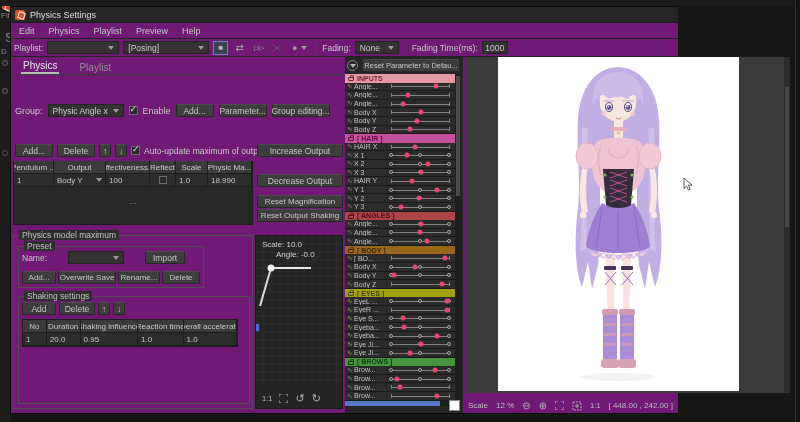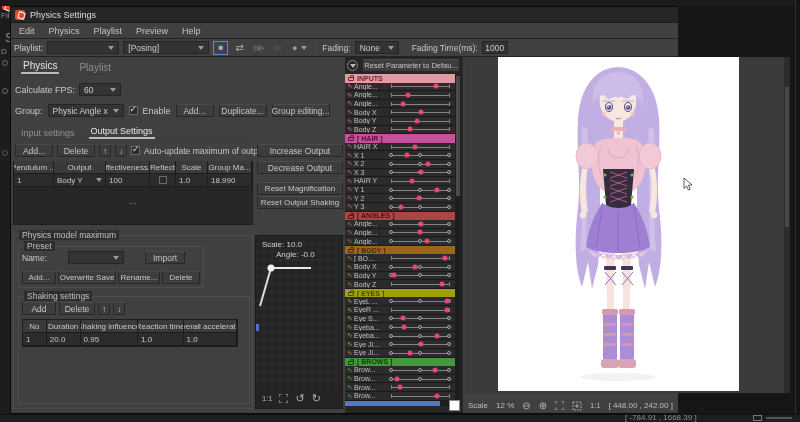--- a/index.html
+++ b/index.html
@@ -1,21 +1,21 @@
 <!DOCTYPE html>
 <html><head>
 <meta charset="utf-8">
 <style>
   html,body{margin:0;padding:0;background:#0e0e0e}
   *{box-sizing:border-box}
   .screen{position:relative;width:800px;height:422px;overflow:hidden;background:#161616;
     font-family:"Liberation Sans",sans-serif;color:#c8c8c8;font-size:9px;-webkit-font-smoothing:antialiased}
   .abs{position:absolute}
   
-  .dialog{position:absolute;left:10px;top:6px;width:668px;height:408px;background:#404040;
+  .dialog{position:absolute;left:10px;top:6px;width:668px;height:408px;background:#701a75;
     border:1px solid #090909;border-right:none}
   .titlebar{position:absolute;left:0;top:0;width:100%;height:16px;background:#262626;display:flex;align-items:center;gap:5px;padding:0 4px;border-bottom:1px solid #1c1c1c}
   .applogo{width:10px;height:10px;border-radius:2px;background:#e04f2a;position:relative;flex:0 0 auto}
   .applogo:after{content:"";position:absolute;left:2.5px;top:2.5px;width:5px;height:5px;border:1px solid #fff;border-radius:1px;transform:rotate(20deg)}
   .menubar{position:absolute;left:0;top:16px;width:100%;height:16px;display:flex;align-items:center;gap:14px;padding:0 8px;border-bottom:1px solid #242424}
   .menubar span{color:#c4c4c4}
   .toolbar{position:absolute;left:0;top:32px;width:100%;height:18px;display:flex;align-items:center;gap:4px;padding:0 3px;border-bottom:1px solid #232323;font-size:8.5px}
   .combo{height:13px;background:#333;border:1px solid #252525;display:inline-flex;align-items:center;gap:3px;padding:0 4px;color:#ccc;font-size:8.5px}
   .tri{width:0;height:0;border-left:3px solid transparent;border-right:3px solid transparent;border-top:4px solid #9a9a9a;margin-left:auto}
   .btn{background:#3d3d3d;border:1px solid #272727;border-top-color:#4b4b4b;color:#c6c6c6;
@@ -61,25 +61,20 @@
     <div class="abs dim" style="left:1px;top:11px;font-size:8px">Fil</div>
     <div class="abs dim" style="left:5px;top:30px;font-size:13px">St</div>
     <div class="abs dim" style="left:1px;top:47px;font-size:8px">D</div>
     <div class="abs" style="left:2px;top:60px;width:6px;height:6px;border:1px solid #6a6a6a;border-radius:50%"></div>
     <div class="abs" style="left:2px;top:88px;width:6px;height:6px;border:1px solid #6a6a6a;border-radius:50%"></div>
     <div class="abs" style="left:2px;top:150px;width:6px;height:6px;border:1px solid #555;border-radius:50%"></div>
   </div>
   <div class="abs" style="left:0;top:0;width:800px;height:6px;background:#1b1b1b"></div>
   <div class="abs" style="left:795px;top:0;width:5px;height:422px;background:#141414;border-left:1px solid #2e2e2e"></div>
 
-  <div class="abs" style="left:0;top:414px;width:800px;height:8px;background:#1e1e1e;border-top:1px solid #111">
-    <span class="abs dim" style="left:625px;top:-2px;font-size:8px">[ -784.91 , 1668.39 ]</span>
-    <span class="abs" style="left:753px;top:0px;width:9px;height:6px;border:1px solid #777"></span>
-    <span class="abs" style="left:766px;top:2px;width:26px;height:2px;background:#555"></span>
-  </div>
 
   <div class="dialog">
 
     <div class="titlebar">
       <span class="applogo"></span>
       <span style="color:#ddd">Physics Settings</span>
     </div>
 
     <div class="menubar">
       <span>Edit</span>
@@ -128,82 +123,71 @@
       <span class="combo" style="width:26px;justify-content:center">
           <span>1000</span>
         </span>
     </div>
 
     <div class="abs tabrow" style="left:2px;top:52px;width:330px;height:16px">
       <span class="tab active" style="font-size:10px">Physics</span>
       <span class="tab" style="font-size:10px">Playlist</span>
     </div>
 
-    <div class="abs" style="left:4px;top:76px;display:flex;align-items:center;gap:4px">
-      <span>Calculate FPS:</span>
-      <span class="combo" style="width:42px">
-        <span>60</span>
-          <span class="tri"></span>
-      </span>
-    </div>
 
     <div class="abs" style="left:4px;top:97px;display:flex;align-items:center;gap:5px">
       <span>Group:</span>
       <span class="combo" style="width:76px">
         <span>Physic Angle x</span>
           <span class="tri"></span>
       </span>
       <span class="chk on"></span>
       <span>Enable</span>
       <span class="btn" style="width:38px">Add...</span>
-      <span class="btn" style="width:48px">Duplicate...</span>
+      <span class="btn" style="width:48px">Parameter...</span>
       <span class="btn" style="width:58px">Group editing...</span>
     </div>
 
-    <div class="abs tabrow" style="left:4px;top:119px;width:238px;height:14px;gap:12px;padding:0 4px">
-      <span class="tab">Input settings</span>
-      <span class="tab active">Output Settings</span>
-    </div>
 
     <div class="abs" style="left:4px;top:137px;display:flex;align-items:center;gap:4px">
       <span class="btn" style="width:38px">Add...</span>
       <span class="btn" style="width:38px">Delete</span>
       <span class="btn" style="width:12px;padding:0">↑</span>
       <span class="btn" style="width:12px;padding:0">↓</span>
       <span class="chk on"></span>
       <span style="font-size:8.5px">Auto-update maximum of output</span>
     </div>
 
     <div class="abs tablebox" style="left:2px;top:154px;width:240px;height:64px">
       <div class="trow thead">
         <span class="tcell" style="width:40px">Pendulum ...</span>
         <span class="tcell" style="width:52px">Output</span>
         <span class="tcell" style="width:44px">Effectiveness...</span>
         <span class="tcell" style="width:26px">Reflect</span>
         <span class="tcell" style="width:32px">Scale</span>
-        <span class="tcell" style="width:44px">Group Ma...</span>
+        <span class="tcell" style="width:44px">Physic Ma...</span>
       </div>
       <div class="trow">
         <span class="tcell" style="width:40px">1</span>
         <span class="tcell" style="width:52px">
             <span>Body Y</span>
             <span class="tri"></span>
           </span>
         <span class="tcell" style="width:44px">100</span>
         <span class="tcell" style="width:26px;justify-content:center">
             <span class="chk" style="width:8px;height:8px"></span>
           </span>
         <span class="tcell" style="width:32px">1.0</span>
         <span class="tcell" style="width:44px">18.990</span>
       </div>
       <div class="dim" style="text-align:center;font-size:8px;line-height:34px">⋯</div>
     </div>
 
     <div class="abs" style="left:246px;top:137px;width:86px">
-      <span class="btn" style="width:86px;margin-bottom:4px">Increase Output</span>
+      <span class="btn" style="width:86px;margin-bottom:17px">Increase Output</span>
       <span class="btn" style="width:86px;margin-bottom:8px">Decrease Output</span>
       <span class="btn" style="width:86px;margin-bottom:1px;font-size:8px">Reset Magnification</span>
       <span class="btn" style="width:86px;font-size:8px">Reset Output Shaking</span>
     </div>
 
     <div class="gbox" style="left:2px;top:228px;width:240px;height:174px">
       <span class="gtitle">Physics model maximum</span>
 
       <div class="gbox" style="left:4px;top:10px;width:186px;height:42px">
         <span class="gtitle">Preset</span>

